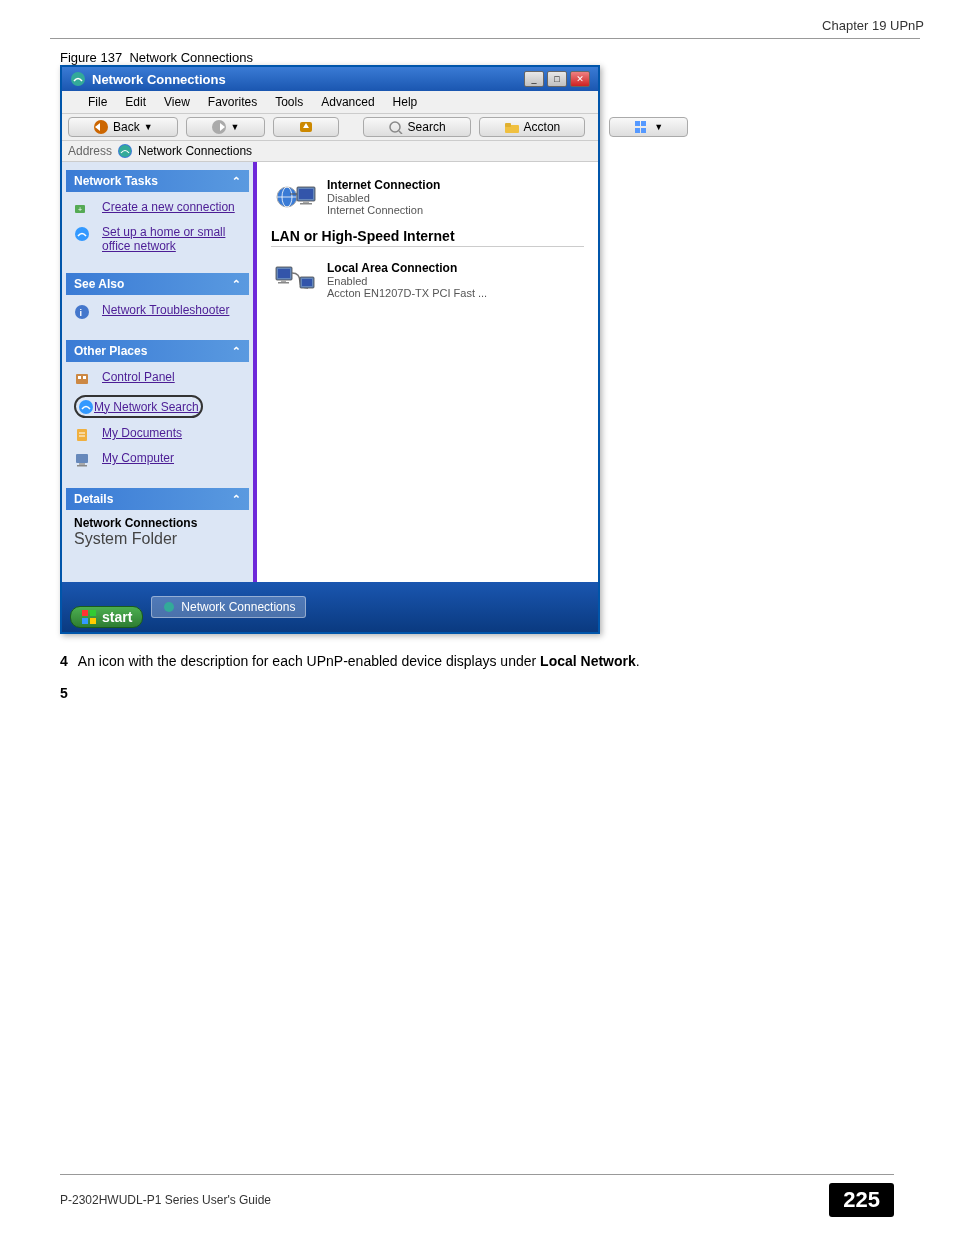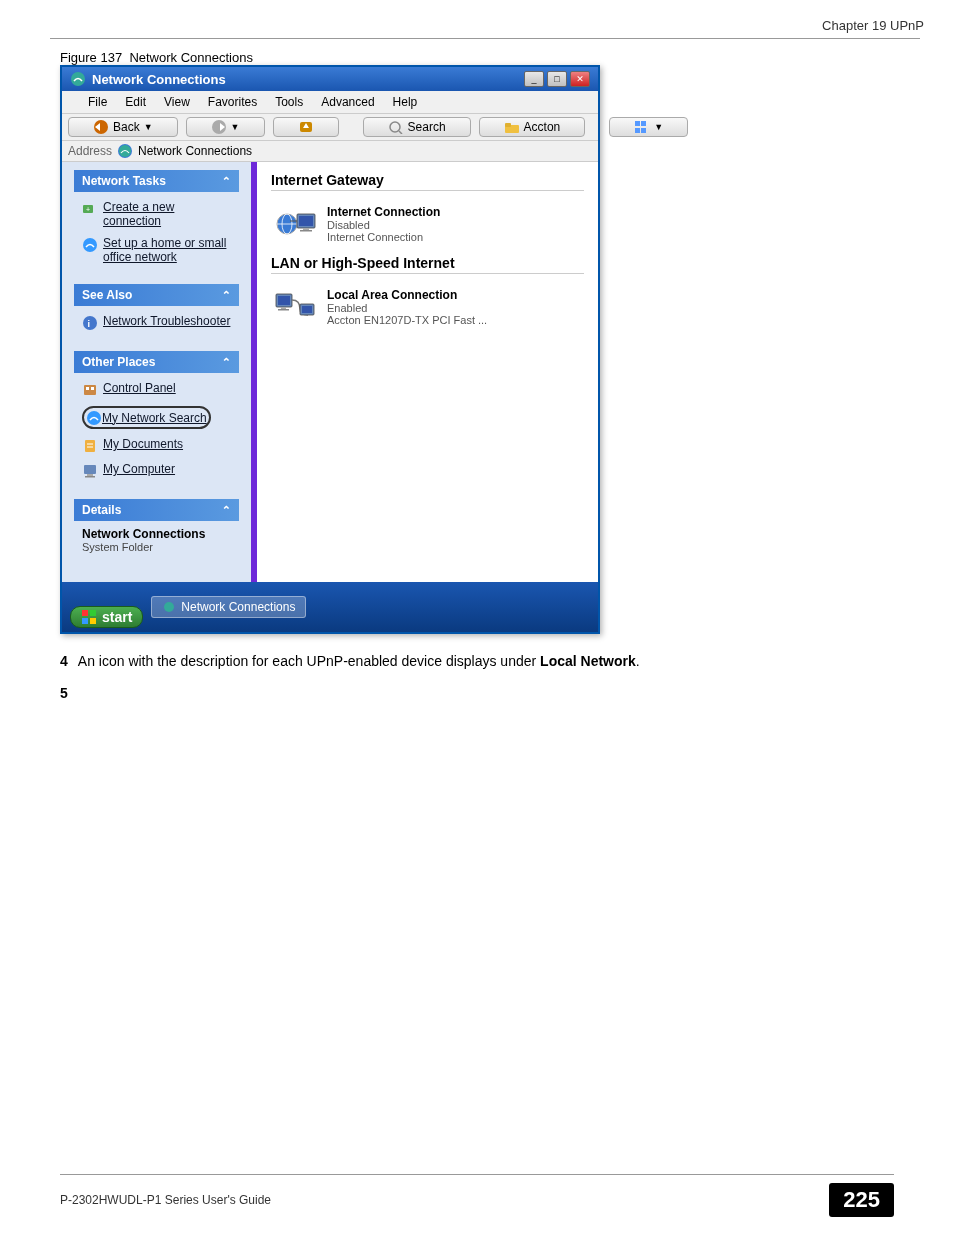--- a/index.html
+++ b/index.html
@@ -153,22 +153,22 @@
     .win-body {
       display: flex;
       min-height: 420px;
       background: #fff;
     }
 
     
     .win-left-panel {
       width: 195px;
       background: #dce6f5;
-      border-right: 6px solid #6d28d9;
-      padding: 8px 12px;
+      border-right: 4px solid #6d28d9;
+      padding: 8px 4px;
       flex-shrink: 0;
     }
 
     .panel-section {
       margin-bottom: 8px;
     }
 
     .panel-section-header {
       background: linear-gradient(to right, #3a7bd5, #5a9ae0);
       color: #fff;
@@ -186,23 +186,23 @@
     }
 
     .panel-section-body {
       padding: 6px 8px;
       background: #dce6f5;
     }
 
     .panel-link {
       display: flex;
       align-items: flex-start;
-      gap: 5px;
+      gap: 12px;
       font-size: 12px;
-      color: #0f172a;
+      color: #4c1d95;
       text-decoration: underline;
       cursor: pointer;
       padding: 2px 0;
       margin-bottom: 4px;
     }
     .panel-link-icon {
       width: 16px;
       height: 16px;
       flex-shrink: 0;
       margin-top: 1px;
@@ -525,29 +525,28 @@
           </div>
         </div>
 
         <div class="panel-section">
           <div class="panel-section-header">
             <span>Details</span>
             <span class="collapse-btn">⌃</span>
           </div>
           <div class="panel-section-body">
             <div style="font-size:12px; font-weight:bold; color:#000;">Network Connections</div>
-            <div style="font-size:11px; color:#444;">System Folder</div>
+            <div style="font-size:16px; color:#444;">System Folder</div>
           </div>
         </div>
 
       </div>
 
       <div class="win-right-panel">
 
-        <div class="connection-group-title">Internet Gateway</div>
         <div class="connection-item">
           <div class="connection-icon-wrap">
             <svg width="42" height="36" viewBox="0 0 42 36">
 
               <circle cx="12" cy="18" r="10" fill="#3a7bd5" stroke="#aaa" stroke-width="1"></circle>
               <ellipse cx="12" cy="18" rx="5" ry="10" fill="none" stroke="#fff" stroke-width="0.8"></ellipse>
               <line x1="2" y1="18" x2="22" y2="18" stroke="#fff" stroke-width="0.8"></line>
 
               <rect x="22" y="8" width="18" height="14" rx="1" fill="#6688bb" stroke="#444" stroke-width="0.8"></rect>
               <rect x="24" y="10" width="14" height="10" fill="#3355aa"></rect>

